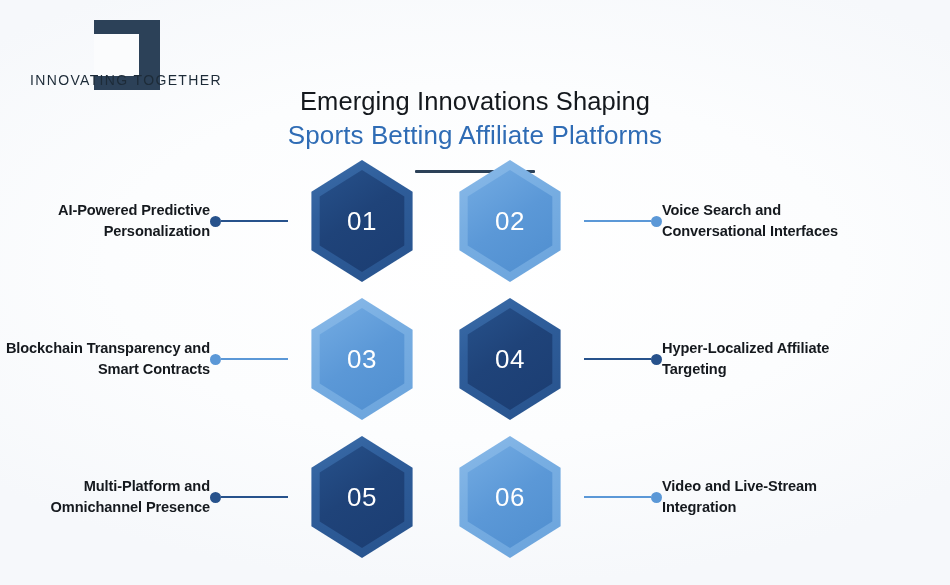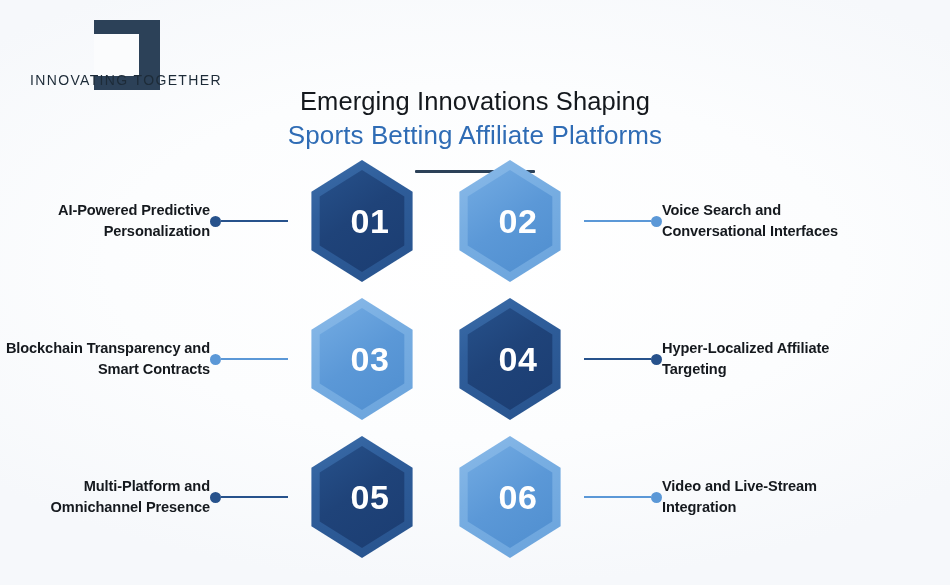--- a/index.html
+++ b/index.html
@@ -172,28 +172,28 @@
     left:0; top:0;
     width:110px; height:122px;
     border-radius:12px;
   }
   .hex-inner {
     left:9px; top:10px;
     width:92px; height:102px;
   }
   .hex-num {
     position:absolute;
-    left:8px; top:0;
+    left:0; top:0;
     width:110px; height:122px;
     display:flex;
     align-items:center;
     justify-content:center;
     color:#ffffff;
-    font-size:34px;
-    font-weight:700;
+    font-size:26px;
+    font-weight:400;
     letter-spacing:0.5px;
     z-index:4;
   }
 
   
   .hex.dark .hex-outer {
     background:linear-gradient(150deg, #3d6fab 0%, #2f5e9b 35%, #27528c 100%);
   }
   .hex.dark .hex-inner {
     background:linear-gradient(145deg, #27528c 0%, #1f4379 45%, #1b3d72 100%);

